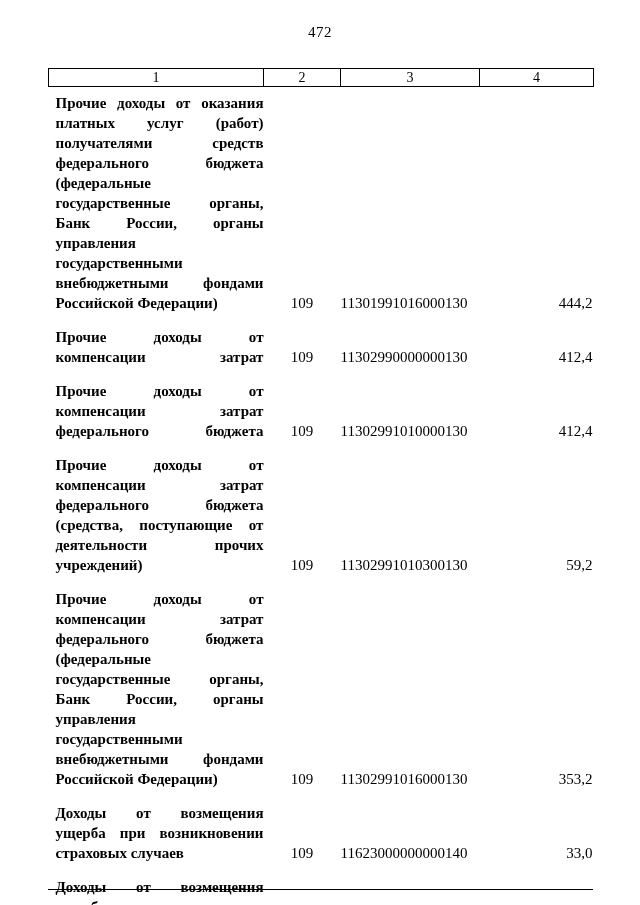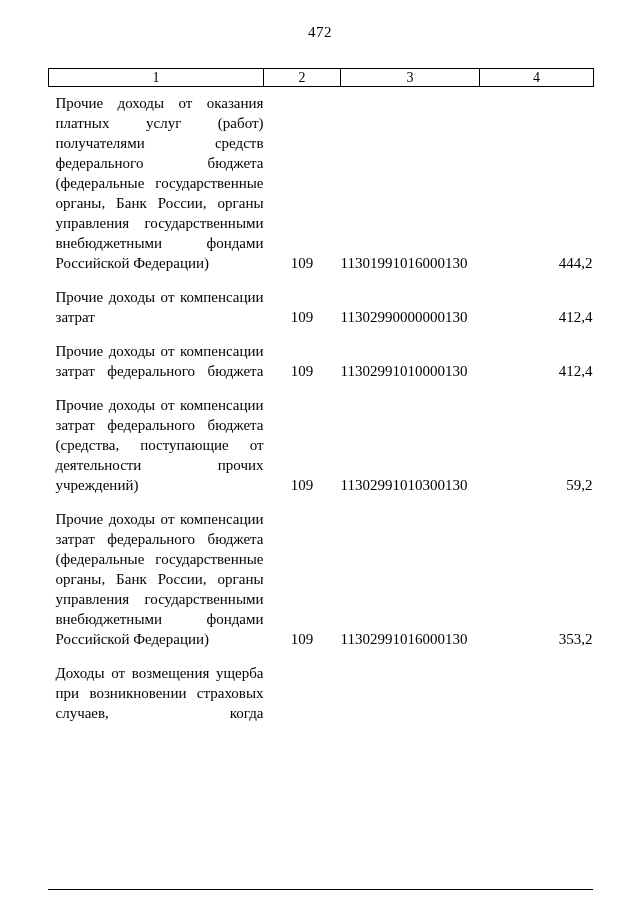--- a/index.html
+++ b/index.html
@@ -48,20 +48,21 @@
     padding: 0 0 14px 0;
     line-height: 20px;
   }
   table.doc-table tbody tr:first-child td {
     padding-top: 6px;
   }
   td.c1 {
     text-align: justify;
     padding-left: 7px !important;
     padding-right: 0;
+    font-weight: bold;
   }
   td.c1.stretch-last {
     text-align-last: justify;
     margin-left: 46px;
   }
   td.c2 {
     text-align: center;
   }
   td.c3 {
     text-align: left;
@@ -124,20 +125,26 @@
       <td class="c3">11302991010300130</td>
       <td class="c4">59,2</td>
     </tr>
     <tr>
       <td class="c1">Прочие доходы от компенсации затрат федерального бюджета (федеральные государственные органы, Банк России, органы управления государственными внебюджетными фондами Российской Федерации)</td>
       <td class="c2">109</td>
       <td class="c3">11302991016000130</td>
       <td class="c4">353,2</td>
     </tr>
     <tr>
+      <td class="c1">Доходы от возмещения ущерба при возникновении страховых случаев</td>
+      <td class="c2">109</td>
+      <td class="c3">11623000000000140</td>
+      <td class="c4">33,0</td>
+    </tr>
+    <tr>
       <td class="c1 stretch-last">Доходы от возмещения ущерба при возникновении страховых случаев, когда</td>
       <td class="c2"></td>
       <td class="c3"></td>
       <td class="c4"></td>
     </tr>
   </tbody>
 </table>
 
 <div class="bottom-rule"></div>
 

